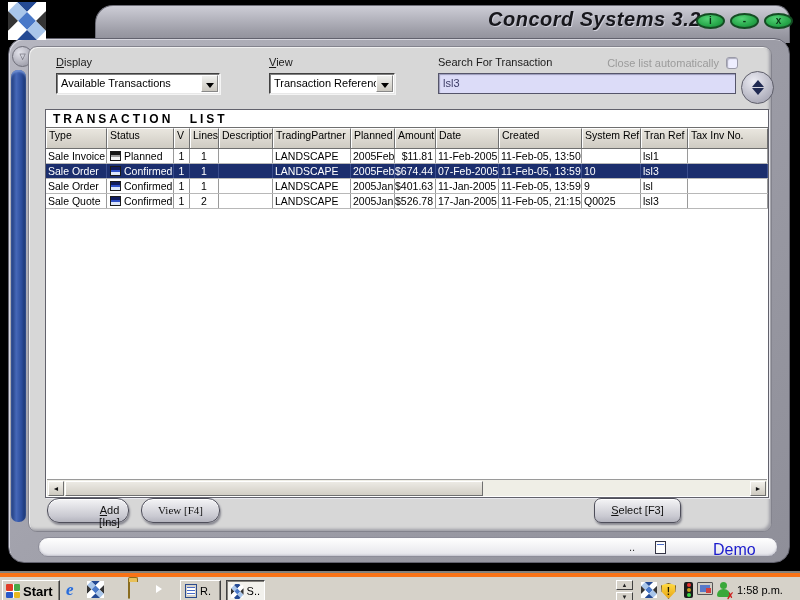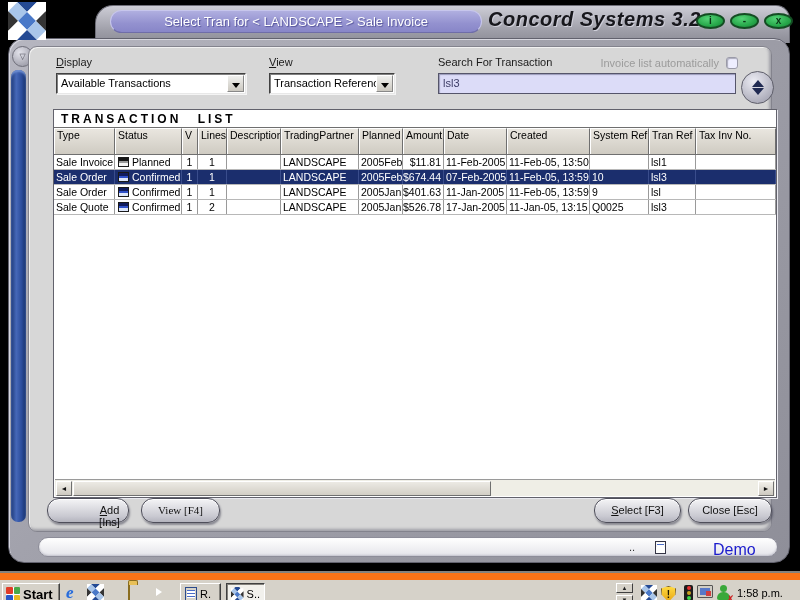--- a/index.html
+++ b/index.html
@@ -49,45 +49,45 @@
   .lbl-search { left:409px; top:9px; }
   .lbl-update { position:absolute; right:52px; top:10px; font-size:11px; color:#9b9b9b; white-space:nowrap; }
   .chk { position:absolute; right:33px; top:10px; width:12px; height:12px;
     background:#eef; border:1px solid #9a9aa8; border-radius:3px;
     box-shadow:inset 1px 1px 1px #aab; }
 
   .dd { position:absolute; top:26px; height:21px; background:#fff; border:1px solid #404040;
     border-right-color:#e8e8e8; border-bottom-color:#e8e8e8;
     box-shadow:inset 1px 1px 0 #808080, 1px 1px 0 #f4f4f4;
     font-size:11px; color:#000; line-height:19px; padding-left:4px; white-space:nowrap; }
-  .dd-display { left:27px; width:190px; } .dd-view { left:240px; width:126px; }
+  .dd-display { left:27px; width:164px; } .dd-view { left:240px; width:126px; }
   .dd-btn { position:absolute; right:1px; top:1px; bottom:1px; width:17px;
     background:linear-gradient(#f0f0ee,#cbc8c0); border:1px solid #888;
     border-top-color:#fff; border-left-color:#fff; }
   .dd-arrow { position:absolute; left:4px; top:7px; width:0; height:0;
     border-left:4px solid transparent; border-right:4px solid transparent; border-top:5px solid #000; }
   .search-field { position:absolute; left:409px; top:26px; width:298px; height:21px;
     background:#dcdcf8; border:1px solid #55556a; box-shadow:inset 1px 1px 1px #9a9ab8;
     font-size:11px; color:#3c3c66; line-height:19px; padding-left:4px; }
   .spinner { position:absolute; left:712px; top:24px; width:33px; height:33px; border-radius:50%;
     background:radial-gradient(circle at 38% 30%, #ececf4, #a8a8b6 80%);
     border:1px solid #5e5e6a; }
   .spinner .up { position:absolute; left:10px; top:8px; width:0; height:0;
     border-left:6px solid transparent; border-right:6px solid transparent; border-bottom:7px solid #202a52; }
   .spinner .dn { position:absolute; left:10px; bottom:8px; width:0; height:0;
     border-left:6px solid transparent; border-right:6px solid transparent; border-top:7px solid #202a52; }
 
   
-  .list-box { position:absolute; left:24px; top:62px; width:724px; height:389px;
+  .list-box { position:absolute; left:16px; top:62px; width:724px; height:389px;
     background:#fff; border:1px solid #62626c; box-shadow:1px 1px 0 #e8e8ee; }
   .list-title { height:17px; font-size:12px; font-weight:bold; color:#000;
     letter-spacing:3px; word-spacing:10px; padding:2px 0 0 7px; white-space:nowrap; }
   .grid-row { display:grid; width:100%;
     grid-template-columns:61px 67px 16px 29px 54px 78px 44px 41px 63px 83px 59px 47px auto; }
-  .ghead { height:28px; border-top:1px solid #6f6f6f; border-bottom:1px solid #6f6f6f; }
+  .ghead { height:22px; border-top:1px solid #6f6f6f; border-bottom:1px solid #6f6f6f; }
   .ghead .hcell { background:linear-gradient(#e9e6df,#cfcbc2); border-right:1px solid #6f6f6f;
     border-left:1px solid #fff; border-top:1px solid #fff;
     font-size:10.5px; line-height:13px; padding-left:2px; white-space:nowrap; overflow:hidden; color:#000; }
   .row { height:15px; border-bottom:1px solid #b8b8b8; cursor:pointer; }
   .row .cell { border-right:1px solid #9a9a9a; font-size:10.5px; line-height:14px;
     padding-left:2px; white-space:nowrap; overflow:hidden; color:#000; display:flex; align-items:center; }
   .cell.num { justify-content:flex-end; padding-right:2px; }
   .cell.ctr { justify-content:center; padding-left:0; }
   .hcell.num { text-align:right; padding-right:2px; }
   .row.selected { background:#1b2e6d; }
@@ -108,35 +108,35 @@
     border-top-color:#fff; border-left-color:#fff; }
 
   
   .pill { position:absolute; top:451px; height:25px; border-radius:12px;
     background:linear-gradient(#f4f4f6,#c9c9d1 75%,#b4b4be);
     border:1px solid #4e4e5a; box-shadow:inset 0 1px 0 #fff, 1px 2px 2px rgba(40,40,60,.45);
     font-size:11px; color:#111; text-align:center; cursor:pointer; padding-top:5px; }
   .pill span { display:inline-block; }
   .btn-add { left:18px; width:82px;padding-left:43px; } .btn-view { left:112px; width:79px;font-family:Liberation Serif, serif; }
   .btn-process { left:201px; width:83px; }
-  .btn-select { left:565px; width:87px; } .btn-close { left:659px; width:84px; }
+  .btn-select { left:565px; width:87px;border-radius:7px; } .btn-close { left:659px; width:84px; }
 
   
   .status-pill { position:absolute; left:30px; top:532px; width:740px; height:20px; border-radius:10px;
     background:linear-gradient(#ffffff,#e4e4ea); border:1px solid #8d8d99;
     box-shadow:inset 0 -1px 2px #c2c2cc; }
   .status-dots { position:absolute; left:590px; top:3px; font-size:11px; color:#333; }
   .status-doc { position:absolute; left:616px; top:3px; width:11px; height:13px; background:#fff;
     border:1px solid #334; box-shadow:inset 0 -6px 0 0 #fff;
     background-image:repeating-linear-gradient(#fff 0 2px, #4a6cc8 2px 3px); background-clip:content-box; padding:1px; }
   .status-demo { position:absolute; left:674px; top:3px; font-size:16px; color:#1a1acc; }
 
   
   .taskbar { position:absolute; left:0; top:573px; width:800px; height:27px;
-    background:#d6d2c9; border-top:7px solid #f97316; box-shadow:0 -2px 0 #84827c; }
+    background:#d6d2c9; border-top:4px solid #f97316; box-shadow:0 -2px 0 #84827c; }
   .start { position:absolute; left:2px; top:3px; width:58px; height:22px; background:#d6d2c9;
     border:1px solid #404040; border-top-color:#fff; border-left-color:#fff;
     box-shadow:inset -1px -1px 0 #84827c; cursor:pointer;
     display:flex; align-items:center; gap:3px; padding-left:3px; }
   .start b { font-size:13px; color:#000; }
   .flag { width:14px; height:14px; display:grid; grid-template-columns:1fr 1fr; gap:1px;
     background:#fff; border-radius:2px; }
   .flag i { display:block; border-radius:1px; }
   .flag .f1{background:#e03c28;} .flag .f2{background:#48a848;}
   .flag .f3{background:#2858c8;} .flag .f4{background:#e8b820;}
@@ -212,21 +212,20 @@
 
 <div class="window">
   <div class="frame-tab"></div>
   <div class="frame-body"></div>
 
   <div class="logo">
     <svg width="38" height="38">
         <use href="#checker"></use>
       </svg>
   </div>
-  <div class="title-tab">Select Tran for  &lt; LANDSCAPE &gt;  Sale Invoice</div>
   <div class="app-name">Concord Systems 3.2</div>
   <div class="win-btn b1">i</div>
   <div class="win-btn b2">-</div>
   <div class="win-btn b3">x</div>
 
   <div class="circle-btn">▽</div>
   <div class="blue-bar"></div>
 
   <div class="panel">
     <div class="lbl u1 lbl-dis">Display</div>
@@ -240,21 +239,21 @@
     <div class="lbl u1 lbl-view">View</div>
     <div class="dd dd-view">
       <span>Transaction Reference</span>
       <span class="dd-btn">
           <i class="dd-arrow"></i>
         </span>
     </div>
 
     <div class="lbl lbl-search">Search For Transaction</div>
     <div class="search-field">lsl3</div>
-    <div class="lbl-update">Invoice list automatically</div>
+    <div class="lbl-update">Close list automatically</div>
     <div class="chk"></div>
     <div class="spinner">
         <i class="up"></i>
         <i class="dn"></i>
       </div>
 
     <div class="list-box">
       <div class="list-title">TRANSACTION LIST</div>
 
       <div class="grid-row ghead">
@@ -336,37 +335,36 @@
             <i class="sicon confirmed"></i>
             <span>Confirmed</span>
           </div>
         <div class="cell ctr">1</div>
         <div class="cell ctr">2</div>
         <div class="cell"></div>
         <div class="cell">LANDSCAPE</div>
         <div class="cell">2005Jan</div>
         <div class="cell num">$526.78</div>
         <div class="cell">17-Jan-2005</div>
-        <div class="cell">11-Jan-05, 13:15</div>
+        <div class="cell">11-Feb-05, 21:15</div>
         <div class="cell">Q0025</div>
         <div class="cell">lsl3</div>
         <div class="cell"></div>
       </div>
 
       <div class="hscroll">
         <div class="sbtn left">◄</div>
         <div class="sthumb"></div>
         <div class="sbtn right">►</div>
       </div>
     </div>
 
     <div class="pill btn-add"><span class="u1">Add [Ins]</span></div>
     <div class="pill btn-view"><span>View [F4]</span></div>
     <div class="pill btn-select"><span class="u1">Select  [F3]</span></div>
-    <div class="pill btn-close"><span>Close  [Esc]</span></div>
   </div>
 
   <div class="status-pill">
     <span class="status-dots">..</span>
     <span class="status-doc"></span>
     <span class="status-demo">Demo</span>
   </div>
 </div>
 
 <div class="taskbar">

